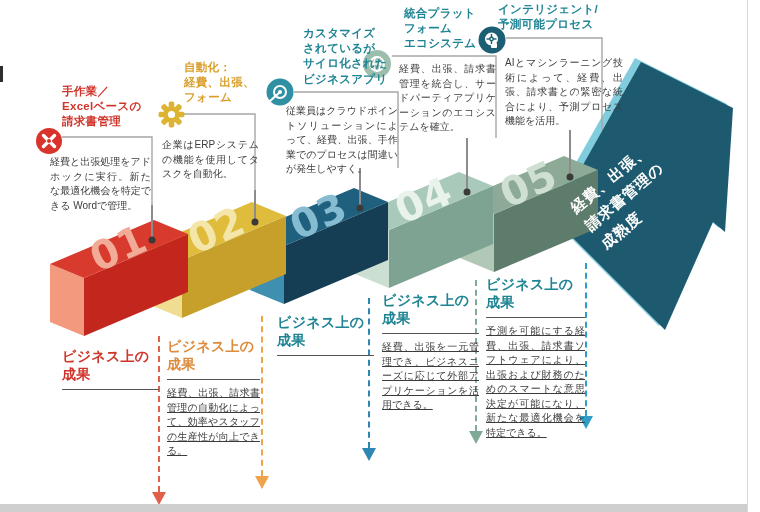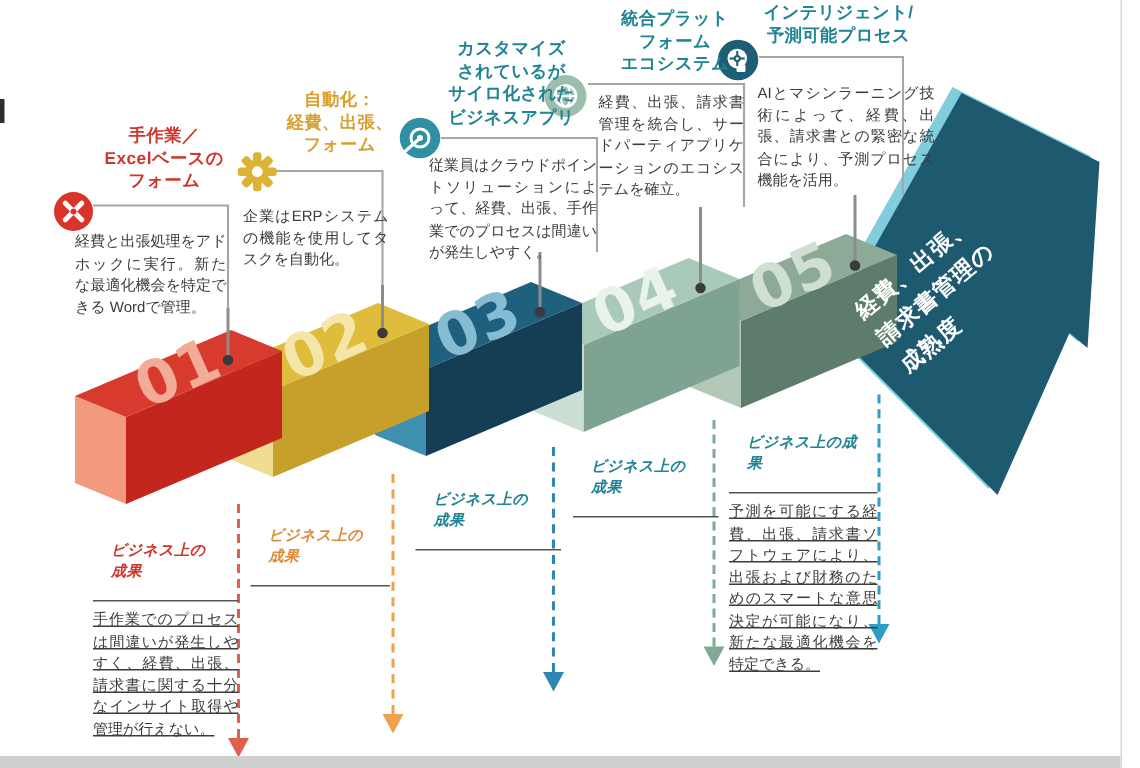--- a/index.html
+++ b/index.html
@@ -3,31 +3,31 @@
 <meta charset="utf-8">
 <style>
   html,body{margin:0;padding:0;}
   body{
     width:760px;height:512px;position:relative;overflow:hidden;background:#ffffff;
     font-family:"Liberation Sans","DejaVu Sans",sans-serif;
   }
   svg.stage{position:absolute;left:0;top:0;z-index:1;}
   .sec-title{
     position:absolute;z-index:3;font-weight:bold;font-size:11.5px;line-height:1.32;
-    white-space:pre-line;letter-spacing:.3px;text-align:center;
+    white-space:pre-line;letter-spacing:.3px;
   }
   .t-red{color:#d0352c}.t-gold{color:#d99f2b}.t-teal{color:#1f8494}
   .sec-body{
     position:absolute;z-index:3;font-size:10px;line-height:1.45;color:#3c3c3c;
     text-align:justify;
   }
   .icon-wrap{position:absolute;z-index:3;}
   .outcome{position:absolute;z-index:3;}
   .outcome h4{
-    margin:12px;font-size:10px;font-weight:bold;letter-spacing:.3px;font-style:italic;
+    margin:0;font-size:14px;font-weight:bold;letter-spacing:.3px;
   }
   .outcome hr{border:none;border-top:1px solid #555;margin:5px 0 6px 0;}
   .outcome p{margin:0;font-size:10px;line-height:1.45;color:#3c3c3c;text-align:justify;text-decoration:underline;}
   .o-red{color:#d0352c}.o-orange{color:#df8b3c}.o-teal{color:#1f8494}
   .dashed-arrow{
     position:absolute;z-index:2;width:0;border-left:2px dashed var(--c);
   }
   .dashed-arrow::after{
     content:"";position:absolute;left:-8px;bottom:-13px;width:0;height:0;
     border:7px solid transparent;border-bottom:none;border-top:13px solid var(--c);
@@ -161,29 +161,29 @@
       <line x1="-0.5" y1="-6" x2="-0.5" y2="4"></line>
         <line x1="-5.5" y1="-1" x2="4.5" y2="-1"></line>
     </g>
       <circle cx="-0.5" cy="-1" r="2.4" fill="#1c5f74"></circle>
       <circle cx="-0.5" cy="-1" r="1" fill="#fff"></circle>
     </svg>
 </span>
 
 <div class="sec-title t-red" style="left:62px;top:84px;width:95px">手作業／
 Excelベースの
-フォーム</div>
+請求書管理</div>
 <div class="sec-body" style="left:50px;top:155px;width:101px">経費と出張処理をアドホックに実行。新たな最適化機会を特定できる Wordで管理。</div>
 
 <div class="sec-title t-gold" style="left:184px;top:60px;width:85px">自動化：
 経費、出張、
 フォーム</div>
 <div class="sec-body" style="left:162px;top:138px;width:97px">企業はERPシステムの機能を使用してタスクを自動化。</div>
 
-<div class="sec-title t-teal" style="left:288px;top:26px;width:106px">カスタマイズ
+<div class="sec-title t-teal" style="left:303px;top:26px;width:106px">カスタマイズ
 されているが
 サイロ化された
 ビジネスアプリ</div>
 <div class="sec-body" style="left:286px;top:104px;width:112px">従業員はクラウドポイントソリューションによって、経費、出張、手作業でのプロセスは間違いが発生しやすく。</div>
 
 <div class="sec-title t-teal" style="left:404px;top:6px;width:92px">統合プラット
 フォーム
 エコシステム</div>
 <div class="sec-body" style="left:399px;top:62px;width:97px">経費、出張、請求書管理を統合し、サードパーティアプリケーションのエコシステムを確立。</div>
 
@@ -191,33 +191,34 @@
 予測可能プロセス</div>
 <div class="sec-body" style="left:505px;top:56px;width:118px">AIとマシンラーニング技術によって、経費、出張、請求書との緊密な統合により、予測プロセス機能を活用。</div>
 
 <div class="arrow-label">経費、出張、
 請求書管理の
 成熟度</div>
 
 <div class="outcome" style="left:62px;top:348px;width:97px">
   <h4 class="o-red">ビジネス上の成果</h4>
     <hr>
-  <p>手作業でのプロセスは間違いが発生しやすく、経費、出張、請求書に関する十分なインサイト取得や管理が行えない。</p>
 </div>
 <div class="outcome" style="left:167px;top:338px;width:93px">
   <h4 class="o-orange">ビジネス上の成果</h4>
     <hr>
+  <p>経費、出張、請求書管理の自動化によって、効率やスタッフの生産性が向上できる。</p>
 </div>
 <div class="outcome" style="left:277px;top:314px;width:97px">
   <h4 class="o-teal">ビジネス上の成果</h4>
     <hr>
 </div>
 <div class="outcome" style="left:382px;top:292px;width:97px">
   <h4 class="o-teal">ビジネス上の成果</h4>
     <hr>
+  <p>経費、出張を一元管理でき、ビジネスニーズに応じて外部アプリケーションを活用できる。</p>
 </div>
 <div class="outcome" style="left:486px;top:276px;width:99px">
   <h4 class="o-teal">ビジネス上の成果</h4>
     <hr>
   <p>予測を可能にする経費、出張、請求書ソフトウェアにより、出張および財務のためのスマートな意思決定が可能になり、新たな最適化機会を特定できる。</p>
 </div>
 
 <div class="dashed-arrow" style="--c:#e0604b;left:158px;top:336px;height:156px"></div>
 <div class="dashed-arrow" style="--c:#efa24c;left:261px;top:316px;height:160px"></div>
 <div class="dashed-arrow" style="--c:#2e86b4;left:368px;top:298px;height:150px"></div>

